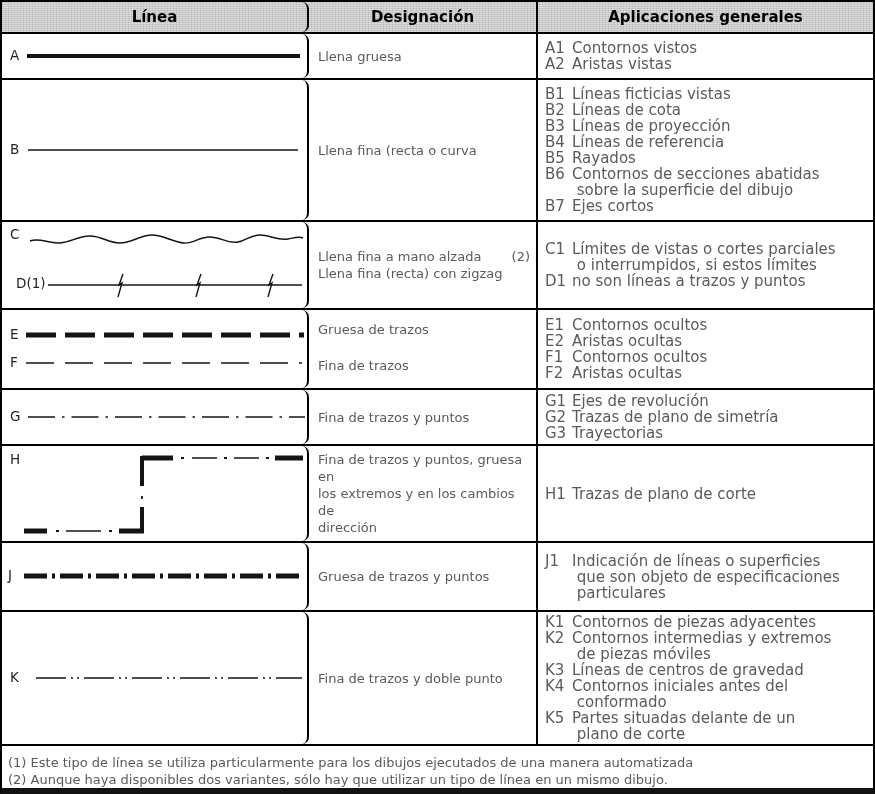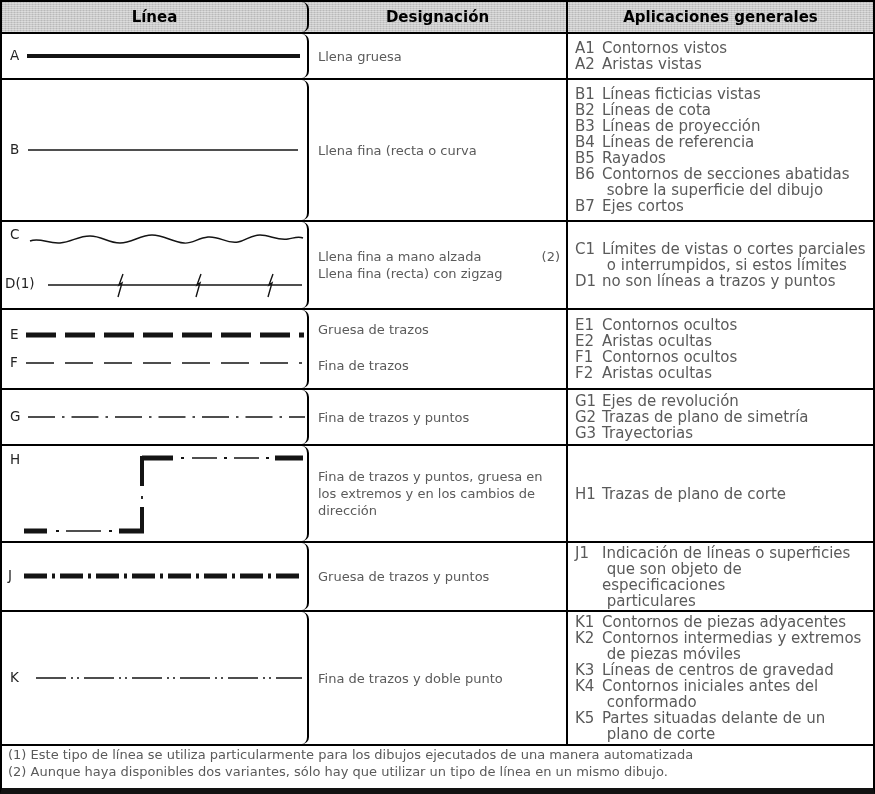--- a/index.html
+++ b/index.html
@@ -10,38 +10,38 @@
   }
   .row{display:flex;box-sizing:border-box;border-bottom:2px solid #000;}
   .hrow{
     height:32px;background:#c9c9c9;
     background-image:repeating-linear-gradient(0deg, rgba(255,255,255,.35) 0 1px, rgba(0,0,0,0) 1px 2px),
                      repeating-linear-gradient(90deg, rgba(110,110,110,.18) 0 1px, rgba(0,0,0,0) 1px 3px);
     font-weight:bold;font-size:15px;color:#000;
   }
   .hc{display:flex;align-items:center;justify-content:center;box-sizing:border-box;}
   .c1,.c1h{width:307px;border-right:2px solid #000;position:relative;box-sizing:border-box;overflow:hidden;border-radius:7px;}
-  .c2,.c2h{width:259px;border-right:2px solid #000;box-sizing:border-box;}
+  .c2,.c2h{width:229px;border-right:2px solid #000;box-sizing:border-box;}
   .c3,.c3h{flex:1;box-sizing:border-box;}
   .c2{display:flex;flex-direction:column;justify-content:center;padding:0 6px 0 9px;
       color:#5a5a5a;font-size:13px;line-height:17px;}
   .c3{display:flex;flex-direction:column;justify-content:center;padding:2px 4px 2px 7px;
       color:#5a5a5a;font-size:15px;line-height:16px;}
   .dline{white-space:pre-wrap;}
   .dflex{display:flex;justify-content:space-between;align-items:flex-end;}
   .app{display:grid;grid-template-columns:27px 1fr;}
   .app .text{white-space:pre-wrap;}
   .lbl{position:absolute;color:#242424;font-size:13.5px;line-height:15px;}
   .lsvg{position:absolute;left:0;top:0;width:100%;height:100%;display:block;}
   .lsvg line, .lsvg path, .lsvg polyline{stroke:#141414;fill:none;}
   .r-a{height:46px}.r-b{height:142px}.r-cd{height:88px}.r-ef{height:80px}
   .r-g{height:56px}.r-h{height:97px}.r-j{height:69px}.r-k{height:134px}
   .r-ef .c2{justify-content:flex-start;padding-top:11px;}
   .r-ef .d2{margin-top:19px;}
-  .frow{height:42px;box-sizing:border-box;padding:0 6px;color:#5a5a5a;font-size:13px;line-height:17px;}
+  .frow{height:42px;box-sizing:border-box;padding:8px 6px;color:#5a5a5a;font-size:13px;line-height:17px;}
 </style>
 </head>
 <body>
 
 <div class="table">
 
   <div class="row hrow">
     <div class="hc c1h">Línea</div>
     <div class="hc c2h">Designación</div>
     <div class="hc c3h">Aplicaciones generales</div>
@@ -108,21 +108,21 @@
       <div class="app">
           <span class="code">B7</span>
           <span class="text">Ejes cortos</span>
         </div>
     </div>
   </div>
 
   <div class="row r-cd">
     <div class="c1">
       <span class="lbl" style="left:8px;top:5px">C</span>
-      <span class="lbl" style="left:3px;top:54px">D(1)</span>
+      <span class="lbl" style="left:14px;top:54px">D(1)</span>
       <svg class="lsvg" viewBox="0 0 305 86">
         <path d="M28 19 C38 15 46 22 58 21 C70 20 76 14 88 14 C100 14 106 21 118 21 C130 21 138 13 150 13 C162 13 170 20 182 21 C190 22 196 16 206 15 C218 14 224 22 236 20 C244 19 248 13 258 13 C268 13 276 19 286 17 C292 16 296 14 301 16" stroke-width="1.4"></path>
         <line x1="46" y1="63" x2="300" y2="63" stroke-width="1.4"></line>
         <polyline points="121,52 117,63 120,61 116,75" stroke-width="1.4"></polyline>
         <polyline points="199,52 195,63 198,61 194,75" stroke-width="1.4"></polyline>
         <polyline points="271,52 267,63 270,61 266,75" stroke-width="1.4"></polyline>
       </svg>
     </div>
     <div class="c2">
       <div class="dflex">

